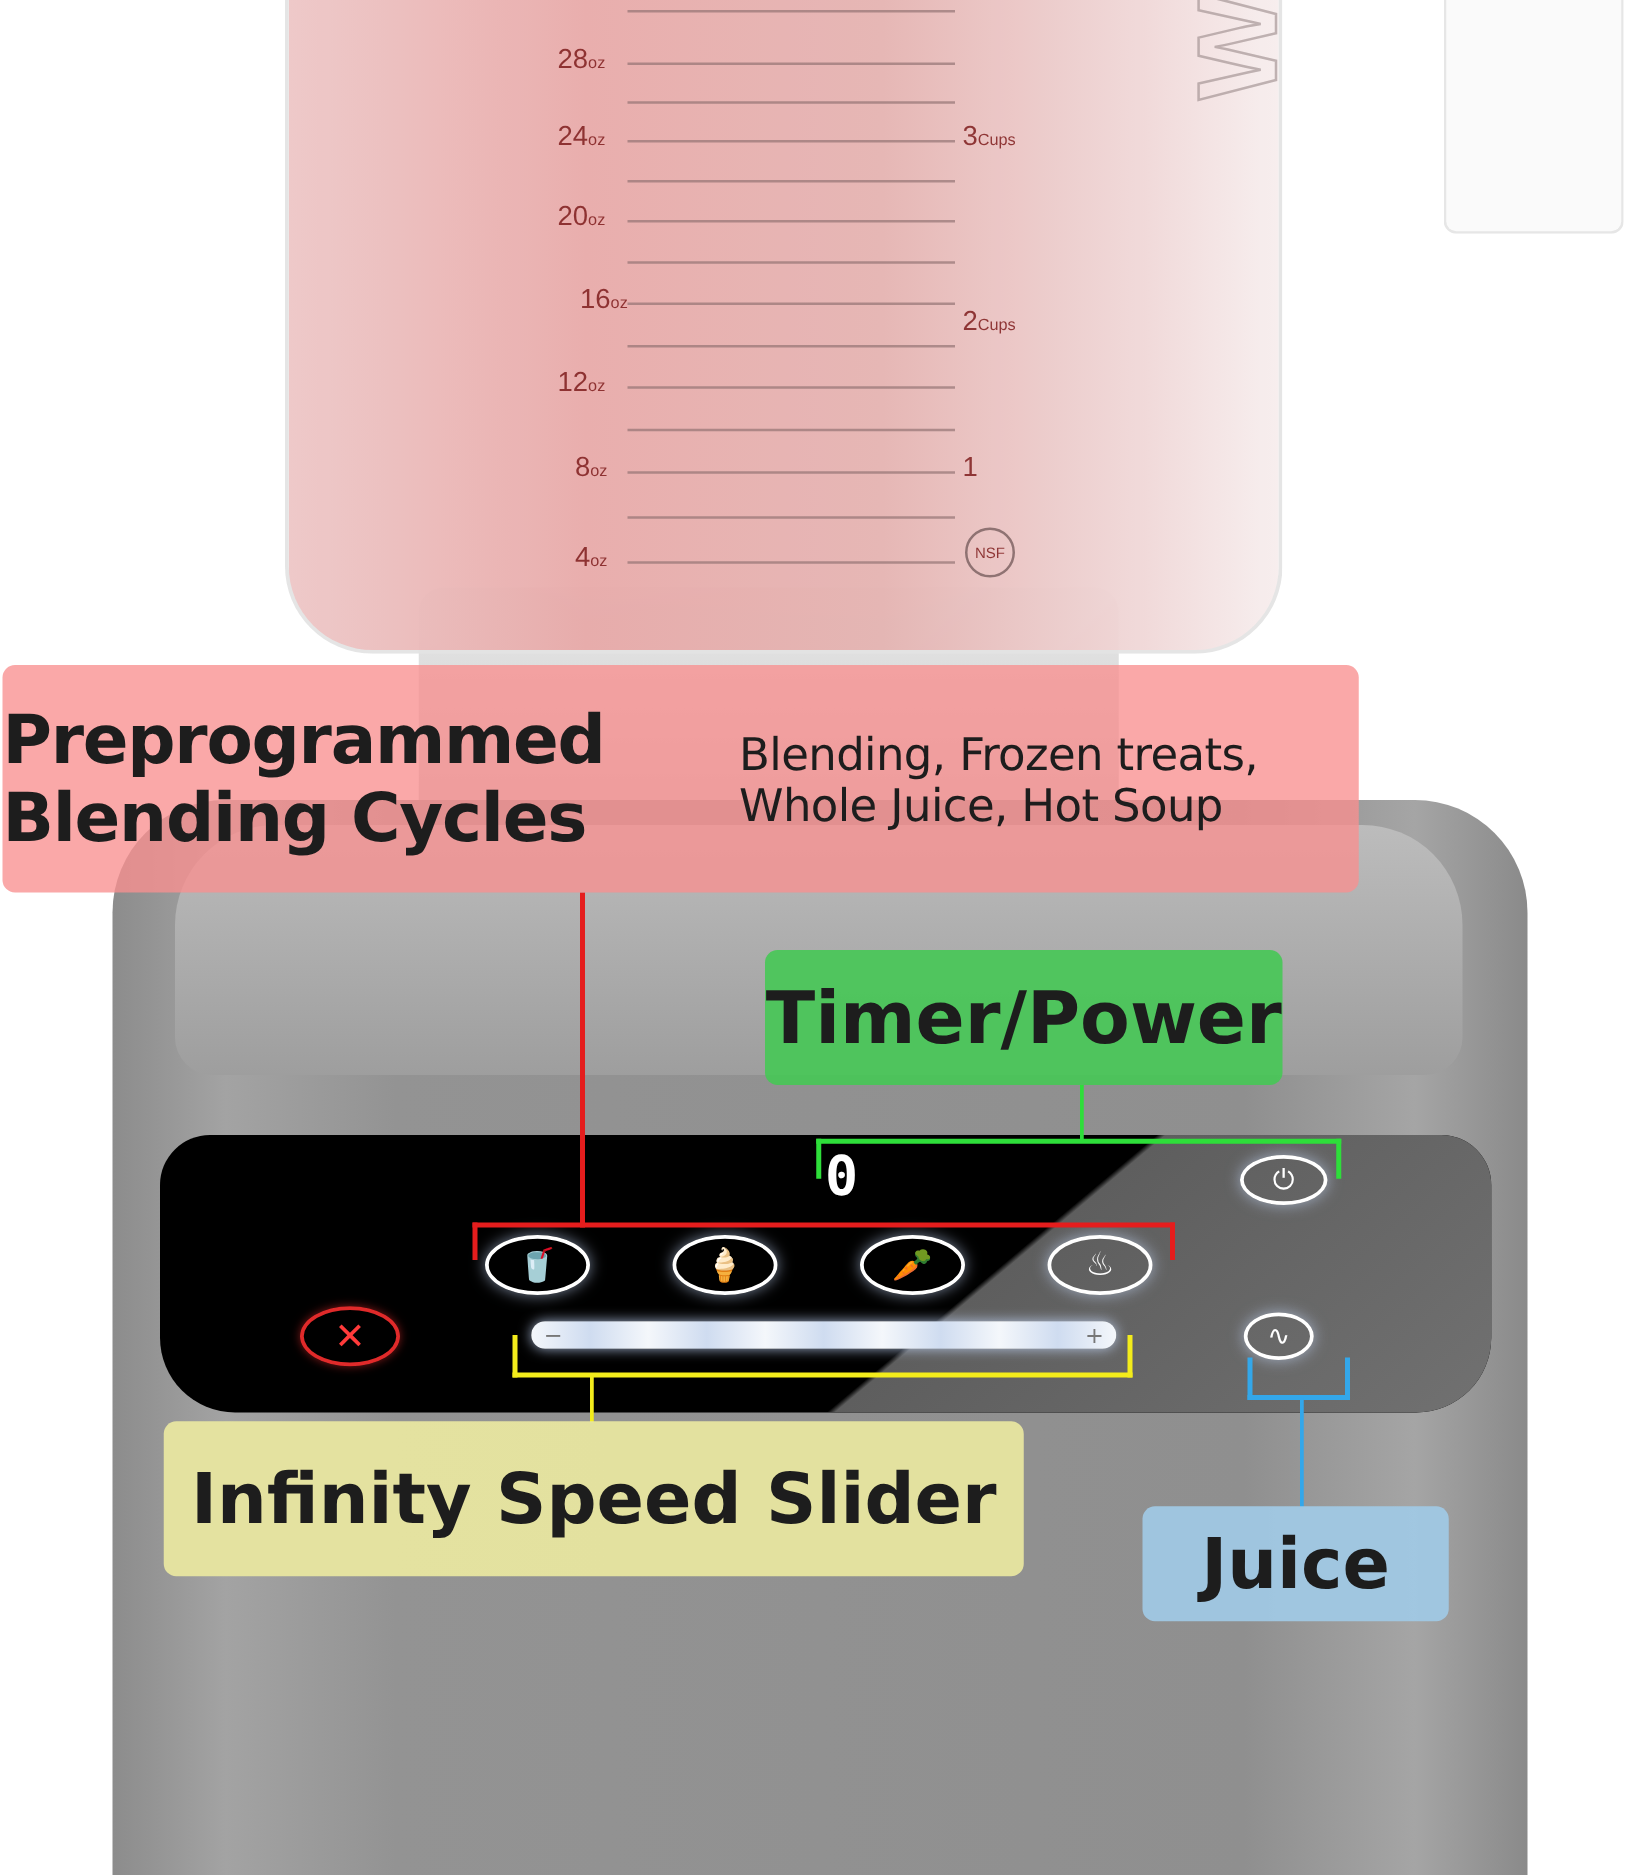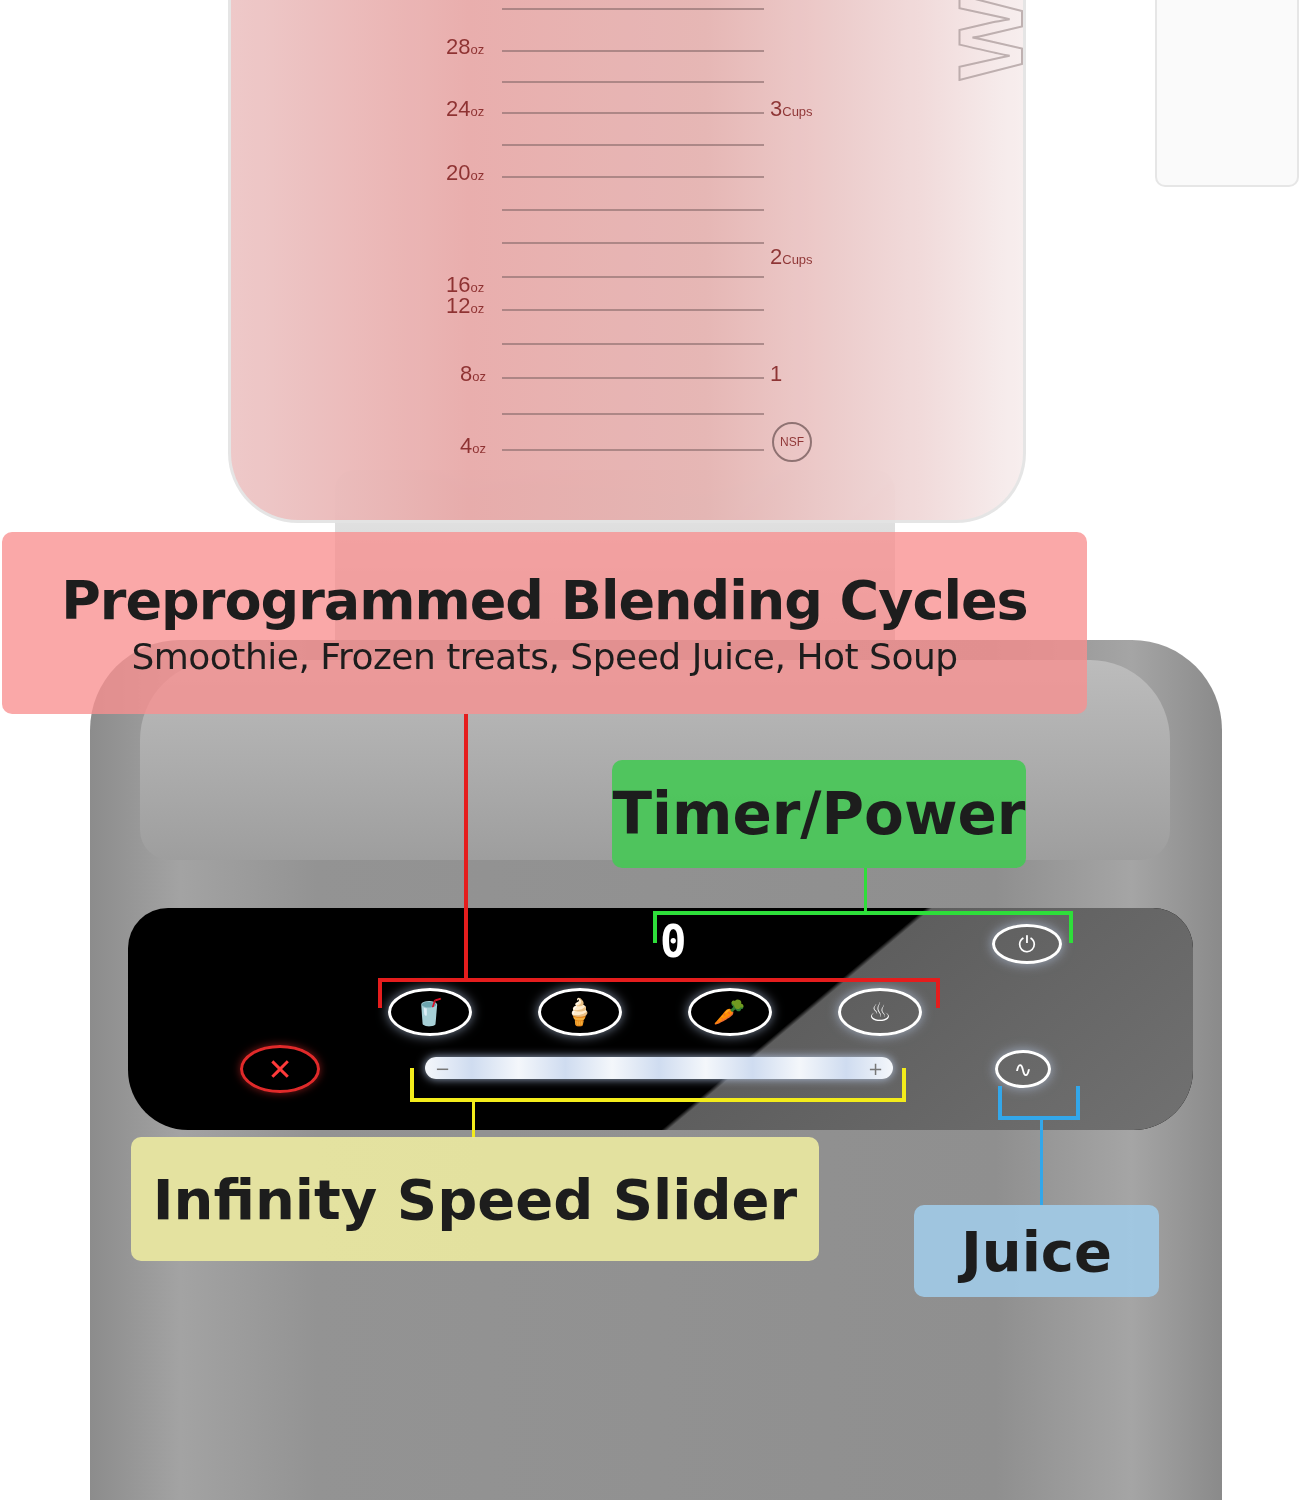--- a/index.html
+++ b/index.html
@@ -16,21 +16,21 @@
   
   .base{left:90px;top:640px;width:1132px;height:880px;background:linear-gradient(90deg,#8c8c8c 0%,#a3a3a3 8%,#939393 20%,#8f8f8f 80%,#a5a5a5 92%,#8a8a8a 100%);border-radius:90px 90px 0 0;}
   .shoulder{left:140px;top:660px;width:1030px;height:200px;background:linear-gradient(180deg,#bcbcbc,#9e9e9e);border-radius:80px 80px 30px 30px;}
   .panel{left:128px;top:908px;width:1065px;height:222px;background:#000;border-radius:40px 40px 60px 60px;overflow:hidden;}
   .panel-gloss{left:0;top:0;width:100%;height:100%;background:linear-gradient(140deg,transparent 60%,#5e5e5e 60.5%,#717171 100%);}
   .btn-oval{border:3px solid #fff;border-radius:50%;width:84px;height:48px;box-shadow:0 0 12px rgba(200,220,255,.6);display:flex;align-items:center;justify-content:center;color:#fff;font-size:26px;box-sizing:border-box;}
   .digit{color:#fff;font-family:"DejaVu Sans Mono",monospace;font-size:44px;font-weight:bold;line-height:1;}
   .cancel{border:3px solid #e02a2a;border-radius:50%;width:80px;height:48px;color:#ff3a3a;font-size:30px;display:flex;align-items:center;justify-content:center;box-sizing:border-box;box-shadow:0 0 8px rgba(255,50,50,.5);}
   .slider{left:425px;top:1057px;width:468px;height:22px;border-radius:11px;background:linear-gradient(90deg,#f4f7fb,#cfdcf0 10%,#f4f7fb 20%,#cfdcf0 30%,#f4f7fb 40%,#cfdcf0 50%,#f4f7fb 60%,#cfdcf0 70%,#f4f7fb 80%,#cfdcf0 90%,#f4f7fb);box-shadow:0 0 10px rgba(200,220,255,.8);display:flex;justify-content:space-between;align-items:center;padding:0 10px;box-sizing:border-box;color:#777;font-size:18px;}
   
-  .label{display:flex;flex-direction:column;align-items:center;justify-content:center;color:#1d1d1d;border-radius:10px;font-family:"DejaVu Sans",sans-serif;}
+  .label{display:flex;align-items:center;justify-content:center;color:#1d1d1d;border-radius:10px;font-family:"DejaVu Sans",sans-serif;}
   .lbl-red{left:2px;top:532px;width:1085px;height:182px;background:rgba(248,144,144,.78);}
   .lbl-red .t{font-size:54px;font-weight:bold;letter-spacing:-1px;}
   .lbl-red .s{font-size:36px;margin-top:4px;letter-spacing:-.5px;}
   .lbl-green{left:612px;top:760px;width:414px;height:108px;background:rgba(70,200,85,.9);font-size:58px;font-weight:bold;}
   .lbl-yellow{left:131px;top:1137px;width:688px;height:124px;background:rgba(232,230,160,.95);font-size:56px;font-weight:bold;}
   .lbl-blue{left:914px;top:1205px;width:245px;height:92px;background:rgba(160,200,228,.95);font-size:56px;font-weight:bold;}
   .rl{background:#e51d1d;}
   .gl{background:#2ede3a;}
   .yl{background:#f3ec1b;}
   .bl{background:#33a7ea;}
@@ -54,21 +54,21 @@
     <div class="abs line" style="left: 502px; top: 242px; width: 262px;"></div>
     <div class="abs line" style="left: 502px; top: 276px; width: 262px;"></div>
     <div class="abs line" style="left: 502px; top: 309px; width: 262px;"></div>
     <div class="abs line" style="left: 502px; top: 343px; width: 262px;"></div>
     <div class="abs line" style="left: 502px; top: 377px; width: 262px;"></div>
     <div class="abs line" style="left: 502px; top: 413px; width: 262px;"></div>
     <div class="abs line" style="left: 502px; top: 449px; width: 262px;"></div>
     <div class="abs oz" style="left: 446px; top: 34px;">28<small>oz</small></div>
     <div class="abs oz" style="left: 446px; top: 96px;">24<small>oz</small></div>
     <div class="abs oz" style="left: 446px; top: 160px;">20<small>oz</small></div>
-    <div class="abs oz" style="left: 446px; top: 226px; margin-top: 46px;">16<small>oz</small></div>
+    <div class="abs oz" style="left: 464px; top: 226px;">16<small>oz</small></div>
     <div class="abs oz" style="left: 446px; top: 293px;">12<small>oz</small></div>
     <div class="abs oz" style="left: 460px; top: 361px; text-align: center;">8<small>oz</small></div>
     <div class="abs oz" style="left: 460px; top: 433px;">4<small>oz</small></div>
     <div class="abs oz" style="left: 770px; top: 96px;">3<small>Cups</small></div>
     <div class="abs oz" style="left: 770px; top: 244px;">2<small>Cups</small></div>
     <div class="abs oz" style="left: 770px; top: 361px;">1<small></small></div>
     <div class="abs oz" style="left: 772px; top: 422px; width: 36px; height: 36px; border: 2px solid rgb(128, 101, 101); border-radius: 50%; font-size: 12px; display: flex; align-items: center; justify-content: center;">NSF</div>
   </div>
 
 <div class="abs base"></div>
@@ -124,17 +124,17 @@
 <div class="abs yl" style="left:902px;top:1068px;width:4px;height:34px;"></div>
 <div class="abs yl" style="left:472px;top:1100px;width:3px;height:38px;"></div>
 
 <div class="abs bl" style="left:998px;top:1086px;width:4px;height:34px;"></div>
 <div class="abs bl" style="left:998px;top:1116px;width:82px;height:4px;"></div>
 <div class="abs bl" style="left:1076px;top:1086px;width:4px;height:34px;"></div>
 <div class="abs bl" style="left:1040px;top:1118px;width:3px;height:88px;"></div>
 
 <div class="abs label lbl-red">
   <div class="t">Preprogrammed Blending Cycles</div>
-  <div class="s">Smoothie, Frozen treats, Speed Juice, Hot Soup</div>
+  <div class="s">Blending, Frozen treats, Whole Juice, Hot Soup</div>
 </div>
 <div class="abs label lbl-green">Timer/Power</div>
 <div class="abs label lbl-yellow">Infinity Speed Slider</div>
 <div class="abs label lbl-blue">Juice</div>
 
 </body></html>

